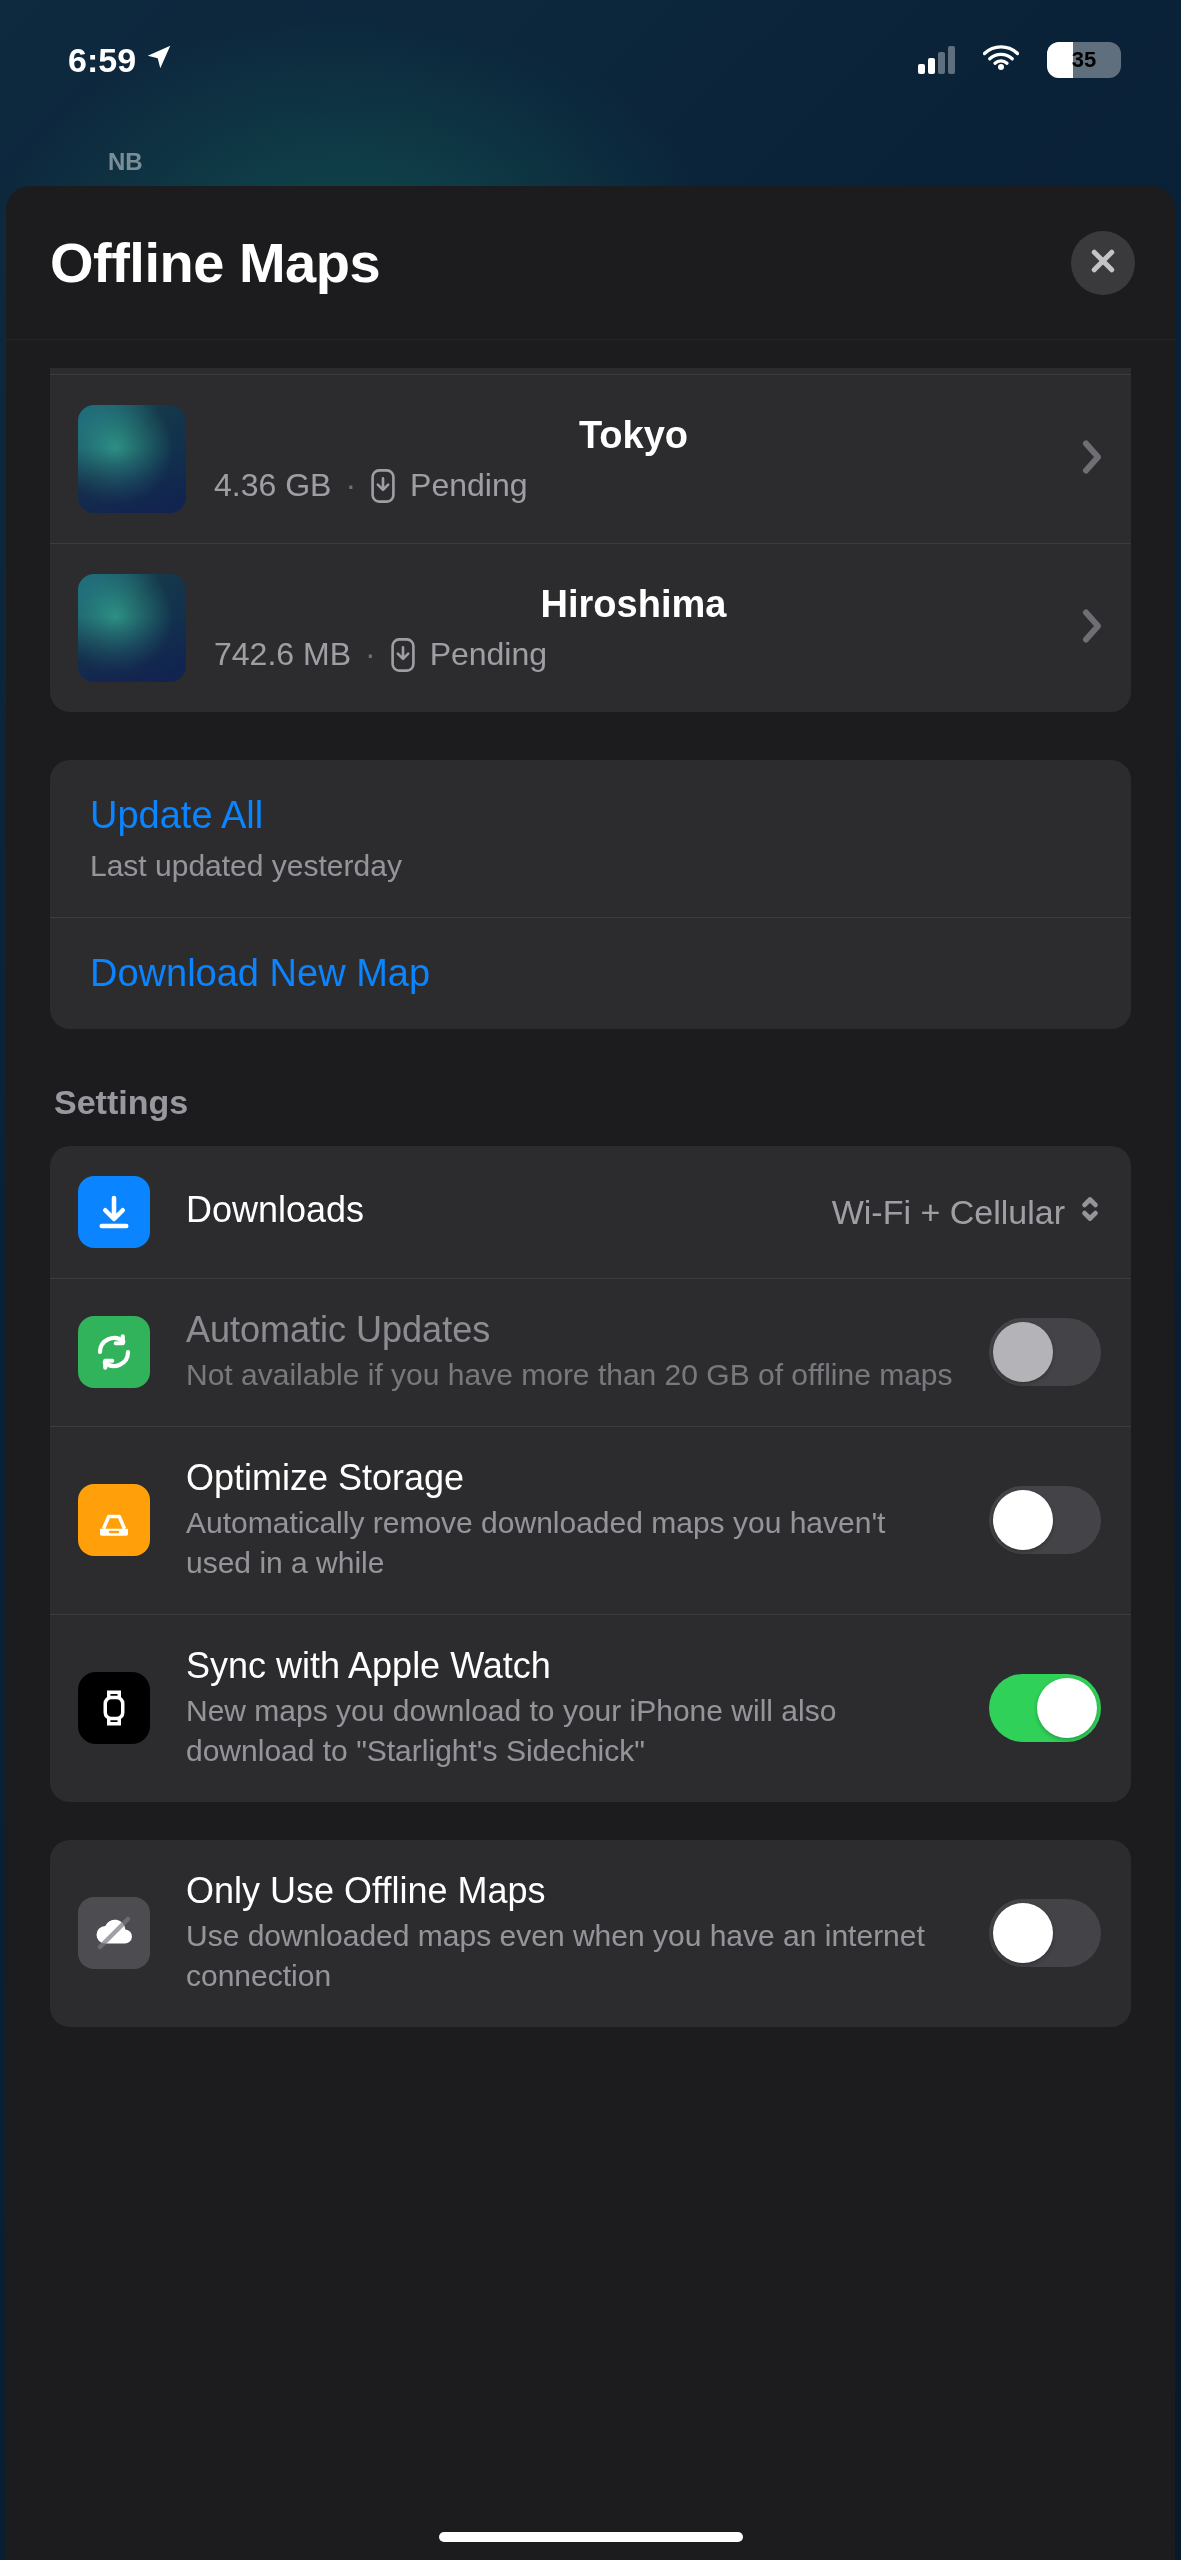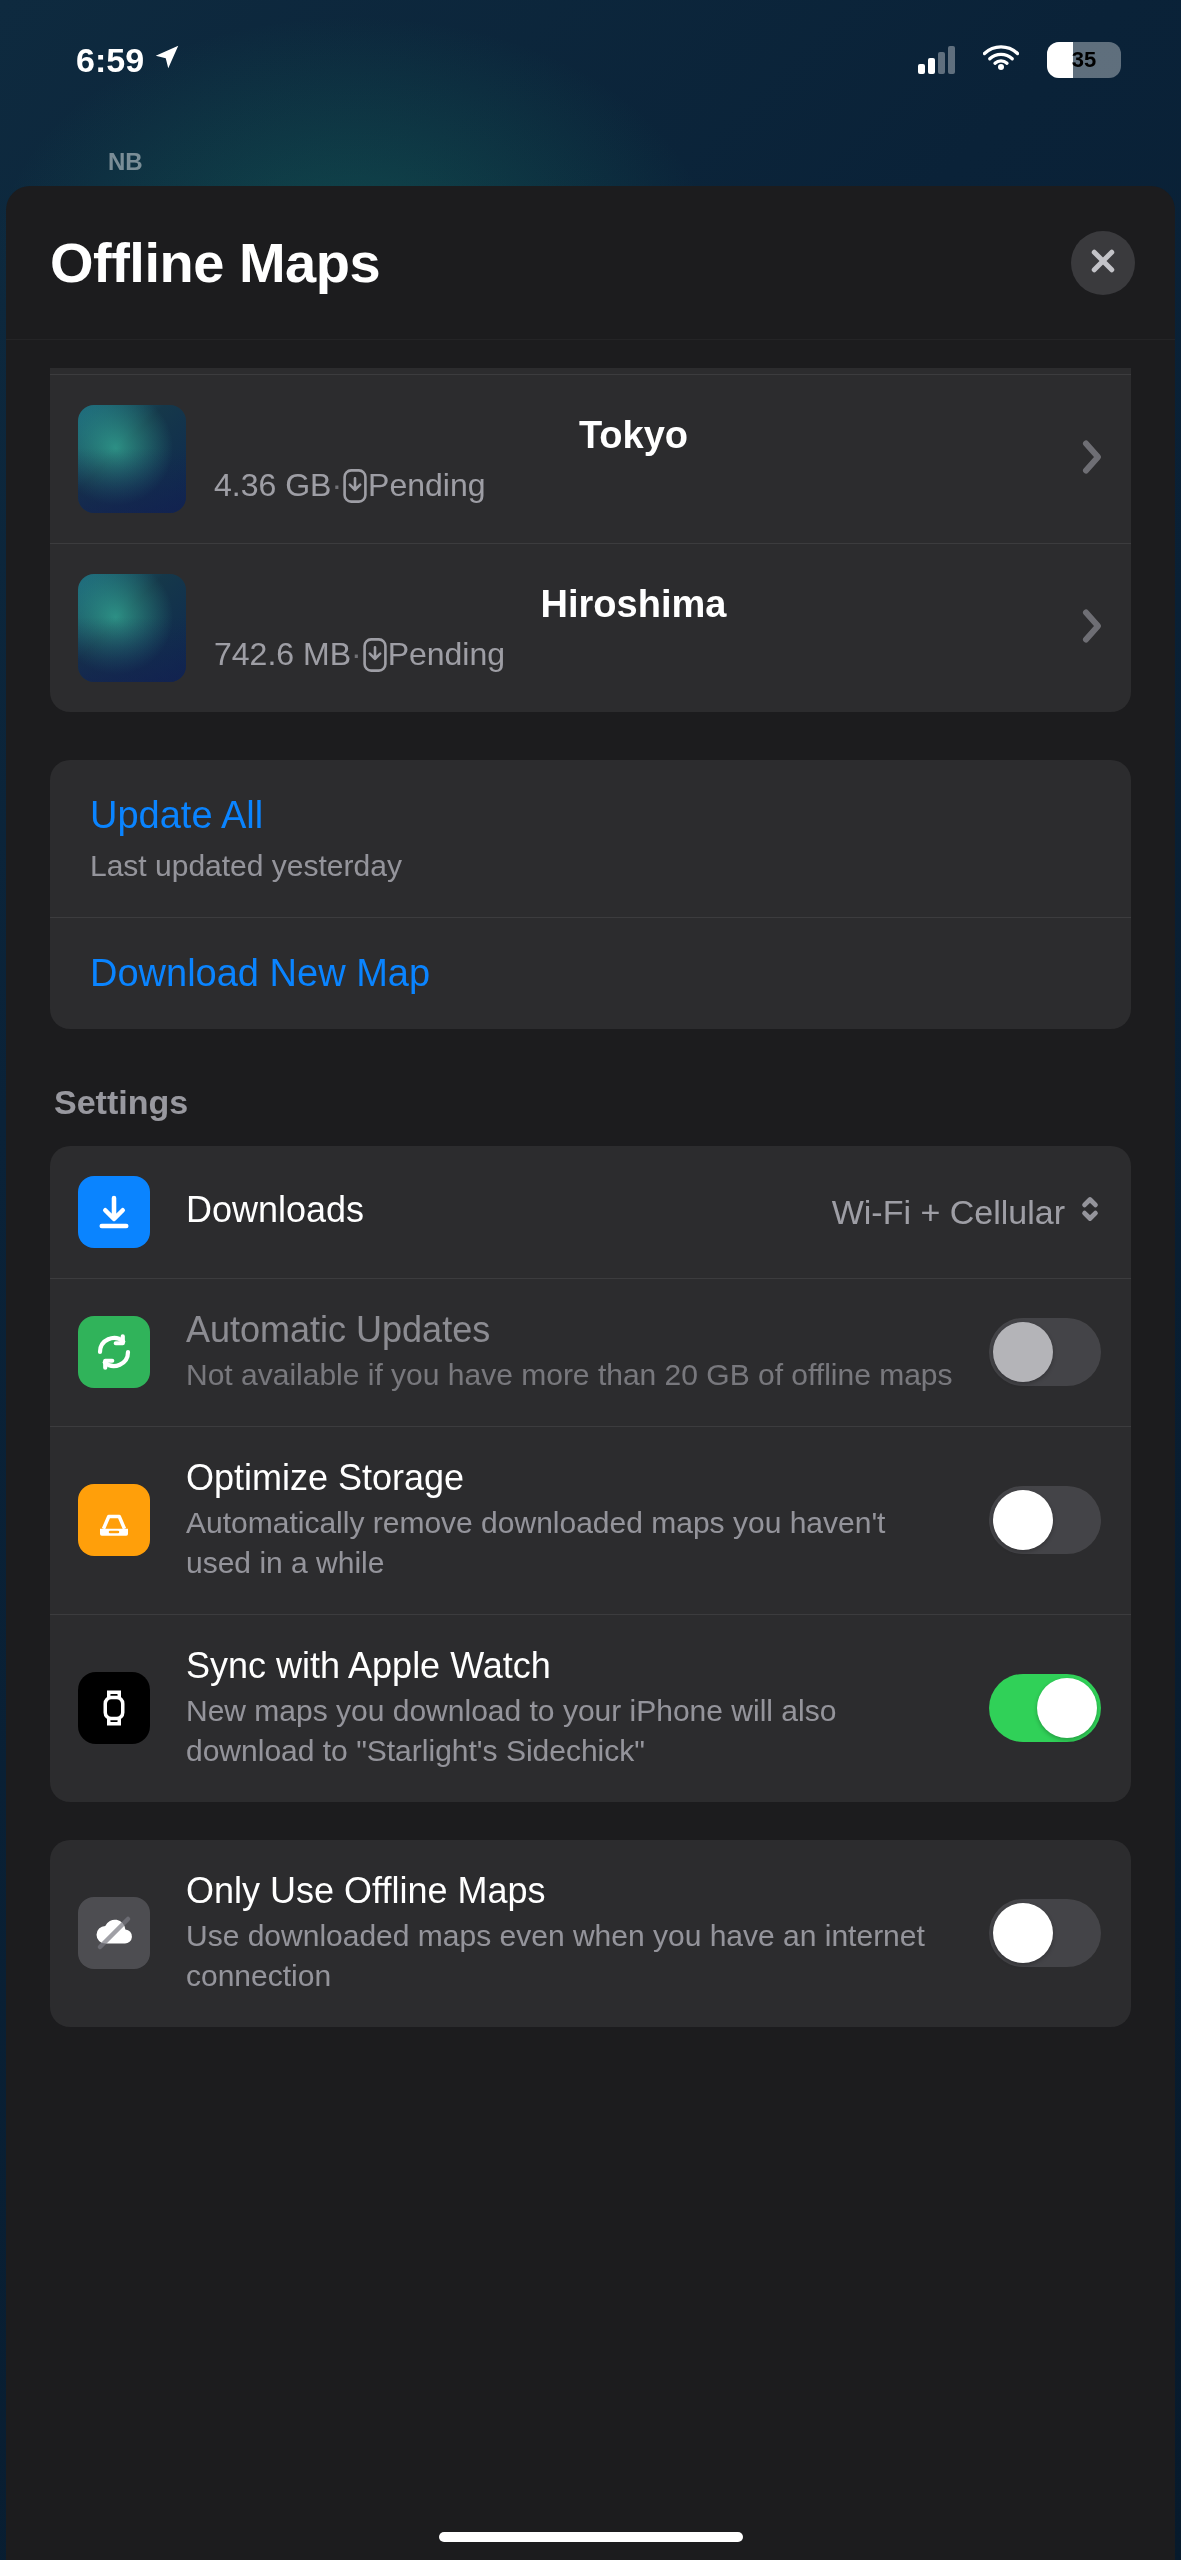--- a/index.html
+++ b/index.html
@@ -19,21 +19,21 @@
   .bg-map::before {
     content: ""; position: absolute; inset: 0;
     background: radial-gradient(ellipse 600px 400px at 30% 10%, rgba(30,180,130,0.25), transparent 60%);
   }
   .nb-label {
     position: absolute; top: 148px; left: 108px;
     color: rgba(255,255,255,0.45); font-size: 24px; font-weight: 700;
   }
   
   .status-bar {
-    position: absolute; top: 0; left: 16px; right: 0;
+    position: absolute; top: 0; left: 8px; right: 0;
     height: 120px; display: flex; align-items: center; justify-content: space-between;
     padding: 0 60px; z-index: 10;
   }
   .status-left { display: flex; align-items: center; gap: 8px; font-size: 34px; font-weight: 600; }
   .status-left svg { width: 30px; height: 30px; fill: #fff; }
   .status-right { display: flex; align-items: center; gap: 28px; }
   .cell-bars { display: flex; gap: 3px; align-items: flex-end; }
   .cell-bars .bar { width: 7px; background: rgba(255,255,255,0.35); border-radius: 2px; }
   .cell-bars .bar.on { background: #fff; }
   .wifi-icon { width: 36px; height: 28px; }
@@ -78,21 +78,21 @@
     width: 108px; height: 108px; border-radius: 16px; flex:0 0 auto;
     background: linear-gradient(135deg, #1e6b7e 0%, #15384a 40%, #0e2850 100%);
     position: relative; overflow: hidden;
   }
   .map-thumb::before { content:""; position:absolute; inset:0; background: radial-gradient(circle at 35% 40%, rgba(60,200,170,0.6), transparent 60%); }
   .map-thumb::after { content:""; position:absolute; inset:0; background: linear-gradient(to top, rgba(20,30,80,0.6), transparent 60%); }
 
   .map-row { padding: 30px 28px; text-align: center; }
   .map-text { flex: 1; min-width: 0; }
   .map-title { font-size: 38px; font-weight: 600; color:#fff; margin-bottom: 10px; }
-  .map-sub { font-size: 32px; color: rgba(235,235,245,0.6); display:flex; align-items:center; }
+  .map-sub { font-size: 32px; color: rgba(235,235,245,0.6); display:flex; align-items:center; gap: 14px; }
   .pending-icon { display:inline-flex; }
   .pending-icon svg { width: 26px; height: 34px; }
   .chevron { flex:0 0 auto; }
   .chevron svg { width: 22px; height: 36px; stroke: rgba(235,235,245,0.35); stroke-width:4; fill:none; stroke-linecap:round; stroke-linejoin:round; }
 
   .action-row { padding: 34px 40px; }
   .action-label { font-size: 38px; font-weight: 400; color: #0a84ff; }
   .action-sub { font-size: 30px; color: rgba(235,235,245,0.55); margin-top: 6px; }
   .action-col { display:flex; flex-direction:column; gap:6px; }
 

